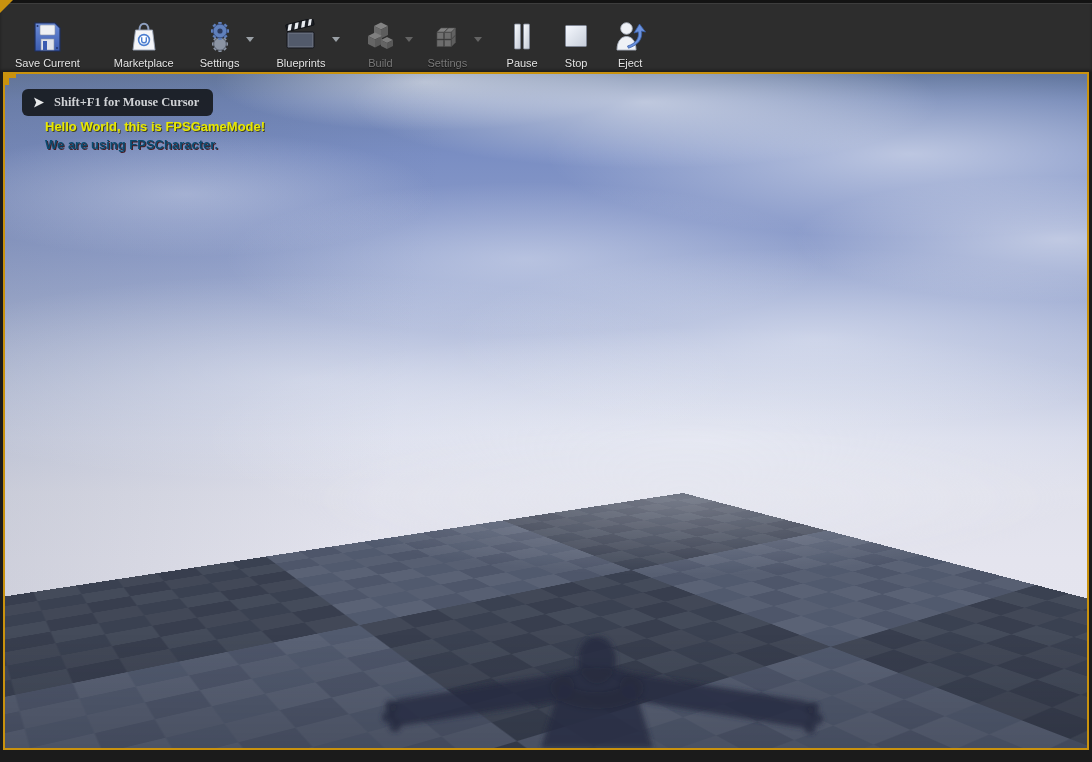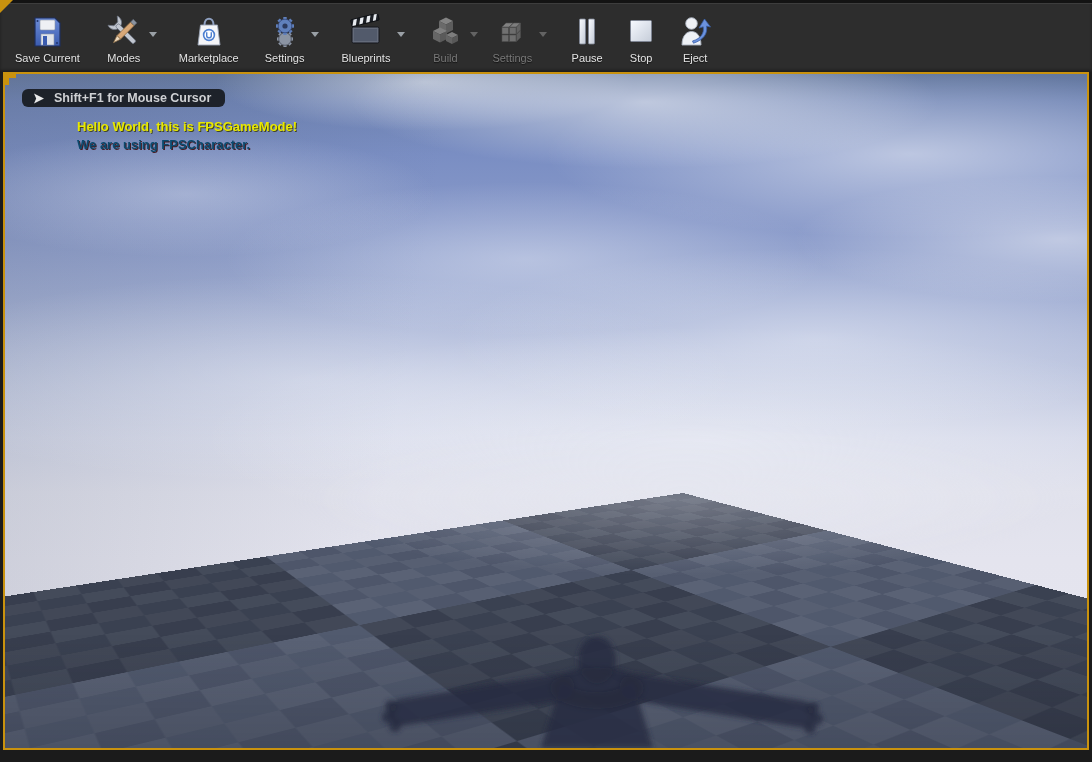--- a/index.html
+++ b/index.html
@@ -18,21 +18,21 @@
     border-right: 13px solid transparent;
   }
 
   
   .toolbar {
     height: 72px;
     background: #2d2d2d;
     border-top: 3px solid #131313;
     box-shadow: inset 0 1px 0 #3d3d3d, inset 0 -2px 3px rgba(0,0,0,.35);
     display: flex;
-    align-items: center;
+    align-items: flex-end;
     padding: 0 2px 0 6px;
     position: relative;
   }
   .tgroup { display: flex; align-items: stretch; }
   .tsep {
     width: 2px; margin: 8px 3px 10px 3px;
     background: #1e1e1e;
     box-shadow: 1px 0 0 #3e3e3e;
   }
   .tbtn {
@@ -118,30 +118,30 @@
   .floor-darken {
     position: absolute; left: 0; right: 0; top: 560px; bottom: 0; pointer-events: none;
     background: linear-gradient(180deg, rgba(8,10,20,0), rgba(8,10,20,.16));
   }
 
   .shadow-svg { position: absolute; inset: 0; }
 
   
   .hint-badge {
     position: absolute; left: 17px; top: 15px; z-index: 20;
-    height: 18px; padding: 0 14px 0 11px;
+    height: 27px; padding: 0 14px 0 11px;
     background: rgba(24,27,32,.93);
     border-radius: 6px;
-    display: flex; align-items: center; gap: 9px;
+    display: flex; align-items: center; gap: 9px; font-family: Liberation Serif, serif;
   }
   .hint-badge .txt {
     color: #cfd1d4; font-size: 12.5px; font-weight: 700; white-space: nowrap;
   }
   .debug-messages { position: absolute; left: 40px; top: 44px; z-index: 20; }
-  .debug-line { font-size: 13px; font-weight: 700; line-height: 18px; white-space: nowrap; margin-left: 32px; }
+  .debug-line { font-size: 13px; font-weight: 700; line-height: 18px; white-space: nowrap; }
   .debug-line.yellow { color: #e8e800; text-shadow: 1px 1px 0 rgba(55,55,10,.85); }
   .debug-line.red    { color: #0c4a6e; text-shadow: 1px 1px 0 rgba(60,10,10,.85); }
 
   .bottom-strip {
     position: absolute; left: 0; right: 0; bottom: 0; height: 10px;
     background: #1b1b1b;
   }
 </style>
 </head>
 <body>
@@ -167,39 +167,20 @@
           <circle cx="8.5" cy="7" r="1" fill="#22356b"></circle>
             <circle cx="28" cy="29" r="1" fill="#22356b"></circle>
         </svg>
       </div>
       <div class="tlabel">Save Current</div>
     </div>
   </div>
 
   <div class="tsep"></div>
 
-  <div class="tgroup">
-    <div class="tbtn has-caret">
-      <div class="ticon">
-        <svg viewBox="0 0 36 36" width="36" height="36">
-          <g transform="rotate(-45 18 18)">
-            <path d="M11.5 2 a7 7 0 1 0 13 0 l-3.8 4.5 h-5.4 z" fill="#c2c7d0" stroke="#6f7684" stroke-width=".8"></path>
-            <rect x="15.8" y="8" width="4.4" height="25" rx="1.6" fill="#c2c7d0" stroke="#6f7684" stroke-width=".8"></rect>
-          </g>
-          <g transform="rotate(45 18 18)">
-            <rect x="15.6" y="2.5" width="5" height="4" fill="#8a93a0" stroke="#5d6570" stroke-width=".7"></rect>
-            <rect x="15.6" y="6.5" width="5" height="19" fill="#d8a878" stroke="#8a6a44" stroke-width=".7"></rect>
-            <path d="M15.6 25.5 h5 l-2.5 7.5 z" fill="#edd9bd" stroke="#8a6a44" stroke-width=".7"></path>
-          </g>
-        </svg>
-      </div>
-      <div class="tlabel">Modes</div>
-      <span class="tcaret"></span>
-    </div>
-  </div>
 
   <div class="tsep"></div>
 
   <div class="tgroup">
     <div class="tbtn">
       <div class="ticon">
         <svg viewBox="0 0 36 36" width="36" height="36">
           <path d="M9.5 11 h17 l2.5 20 h-22 z" fill="#f4f5f8" stroke="#9aa4b6" stroke-width=".9"></path>
           <path d="M13.5 11 c0 -8.5 9 -8.5 9 0" fill="none" stroke="#8fa0c0" stroke-width="2"></path>
           <circle cx="18" cy="21" r="5.4" fill="#ffffff" stroke="#4d7fd0" stroke-width="1.6"></circle>

